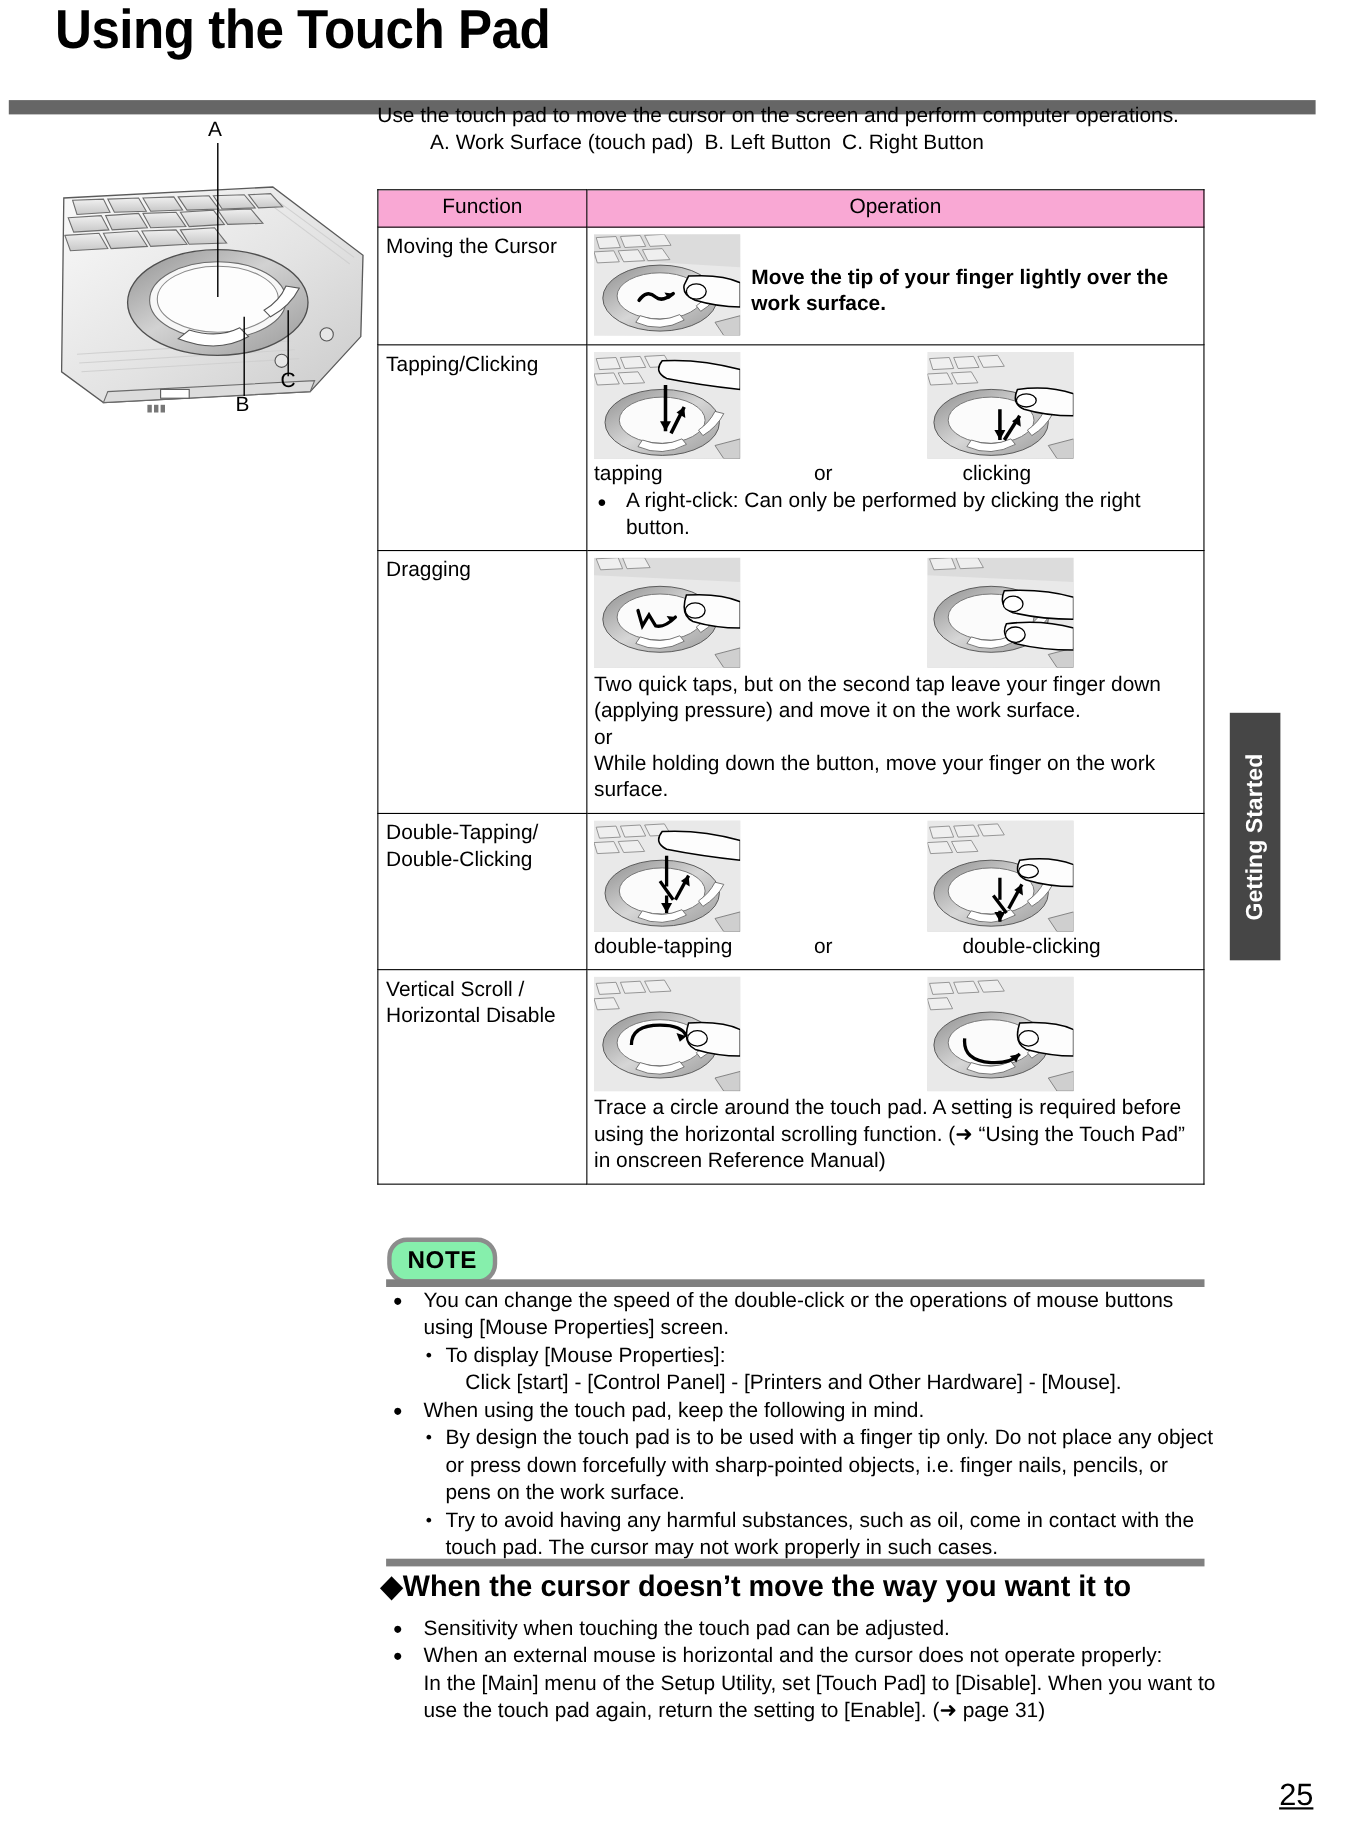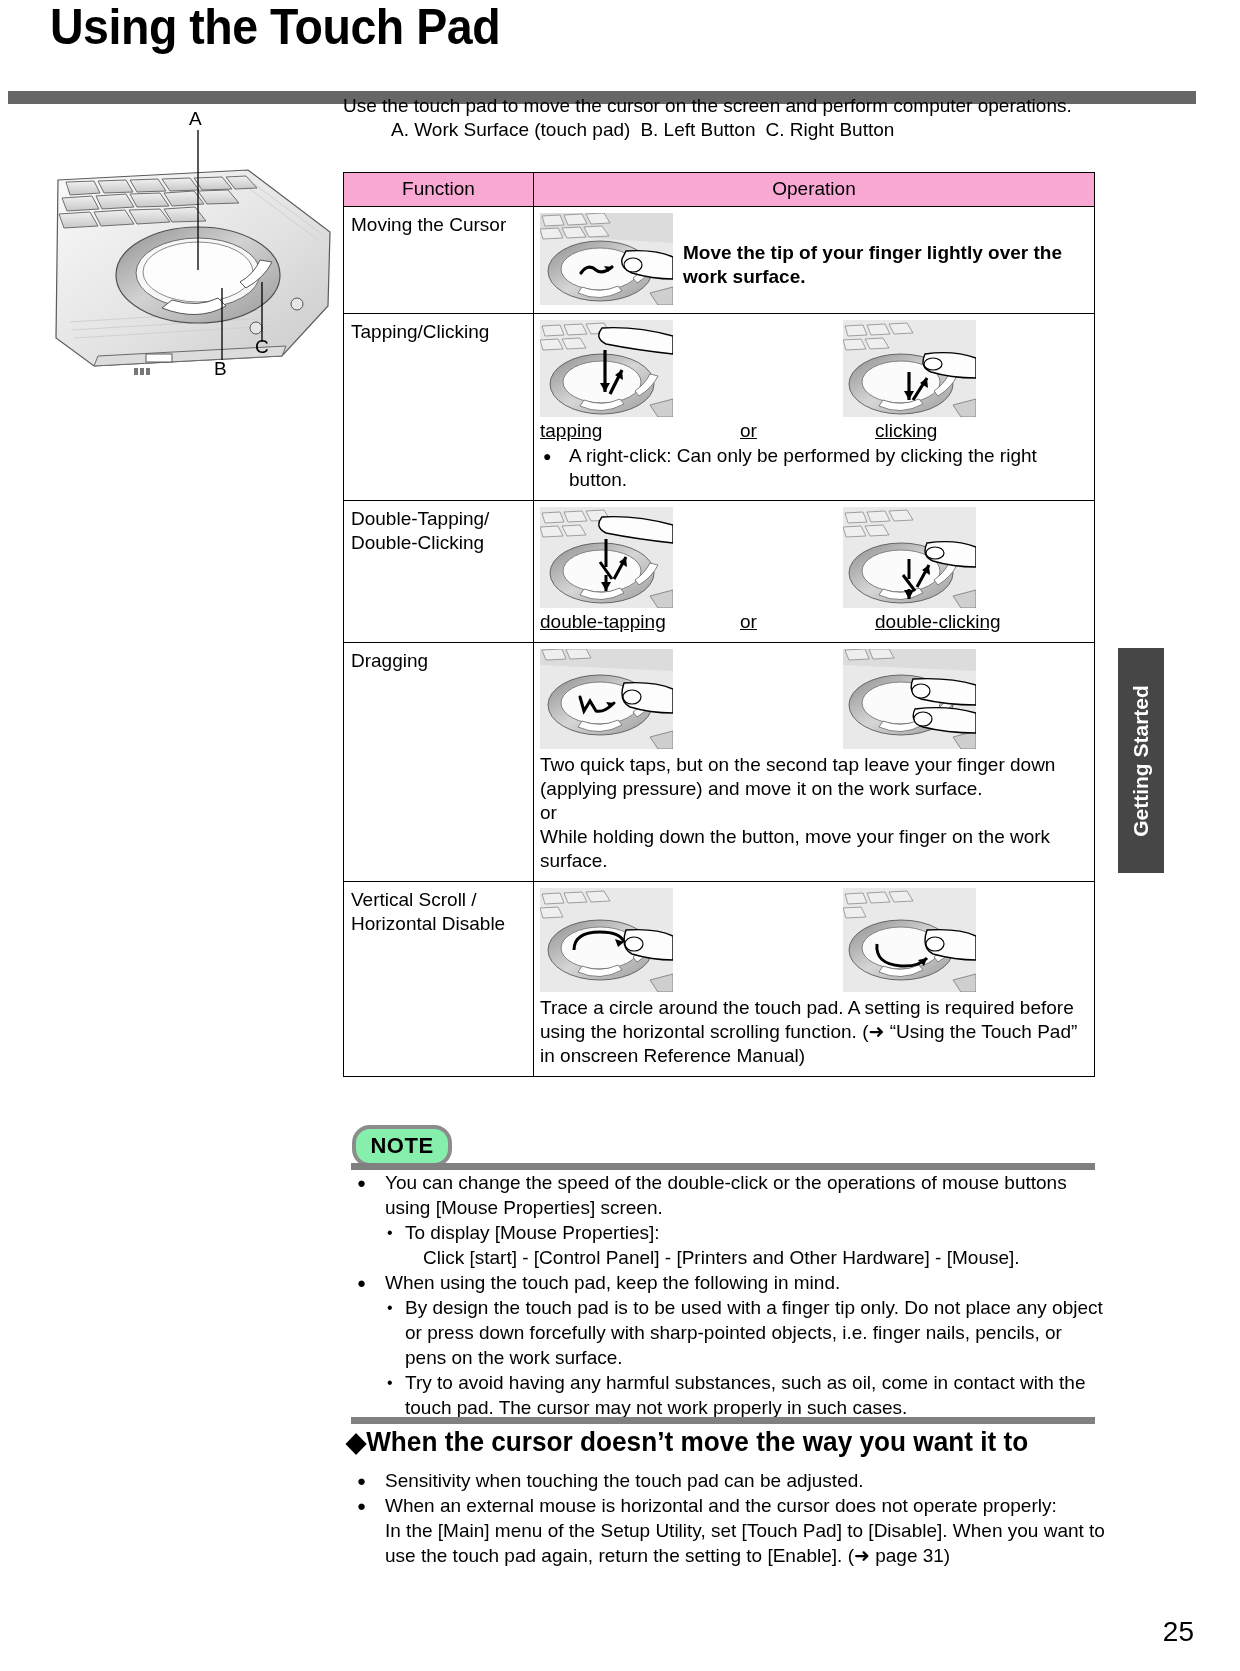--- a/index.html
+++ b/index.html
@@ -43,21 +43,21 @@
     background:#f9a8d4;font-weight:normal;text-align:center;padding:4px 0 5px;
     font-size:19px;
   }
   td.fn{width:178px;padding:6px 4px 6px 7px;}
   td.op{padding:6px 6px 8px 6px;}
 
   .opline{display:flex;align-items:flex-start;font-weight:bold;}
   .optext{padding-left:10px;padding-top:28px;}
   .imgrow{display:flex;}
   .imgrow .gap{width:170px;}
-  .capRow{display:flex;padding-top:2px;text-decoration:underline;}
+  .capRow{display:flex;padding-top:2px;}
   .capRow .c1{width:200px;}
   .capRow .c2{width:135px;}
   .bul{display:flex;padding-top:1px;}
   .bul .dot{width:26px;flex:none;font-size:14px;line-height:24px;padding-left:3px;}
   .bul .txt{flex:1;}
 
   
   .photo{position:relative;overflow:hidden;flex:none;
          background:linear-gradient(150deg,#f2f2f2 0%,#e2e2e2 40%,#cfcfcf 100%);}
   .photo svg{display:block;}
@@ -91,21 +91,21 @@
   .sidetab{
     position:absolute;left:1118px;top:648px;width:46px;height:225px;
     background:#464646;
   }
   .sidetab span{
     position:absolute;left:50%;top:50%;
     transform:translate(-50%,-50%) rotate(-90deg);
     white-space:nowrap;color:#fff;font-size:21px;font-weight:bold;
   }
 
-  .pageno{position:absolute;right:46px;top:1616px;font-size:28px;}
+  .pageno{position:absolute;right:46px;top:1616px;font-size:28px;text-decoration:underline;}
 </style>
 </head>
 <body>
 
 <div class="page">
 
   <div class="title">Using the Touch Pad</div>
   <div class="title-rule"></div>
 
   <div class="illus">
@@ -309,20 +309,84 @@
             <div>clicking</div>
           </div>
           <div class="bul">
             <div class="dot">●</div>
             <div class="txt">A right-click: Can only be performed by clicking the right button.</div>
           </div>
         </td>
       </tr>
 
       <tr>
+        <td class="fn">Dragging</td>
+        <td class="op">
+          <div class="imgrow">
+            <div class="photo" style="width:133px;height:100px;">
+              <svg width="133" height="100" viewBox="0 0 133 100">
+                <defs>
+                    <linearGradient id="r6" x1="0" y1="0" x2="1" y2="1">
+                      <stop offset="0%" stop-color="#8d8d8d"></stop>
+                      <stop offset="50%" stop-color="#d6d6d6"></stop>
+                      <stop offset="100%" stop-color="#9c9c9c"></stop>
+                    </linearGradient>
+                  </defs>
+                <rect width="133" height="100" fill="#e9e9e9"></rect>
+                <path d="M0 0 L133 0 L133 22 L0 16 Z" fill="#dcdcdc"></path>
+                <g fill="#efefef" stroke="#8a8a8a" stroke-width="0.8">
+                  <path d="M2 1 L22 0 L26 10 L6 11 Z"></path>
+                    <path d="M26 0 L46 0 L51 9 L30 10 Z"></path>
+                </g>
+                <ellipse cx="60" cy="56" rx="52" ry="30" fill="url(#r6)" stroke="#5a5a5a" stroke-width="0.9"></ellipse>
+                <ellipse cx="60" cy="54" rx="39" ry="21" fill="#fbfbfb" stroke="#777" stroke-width="0.9"></ellipse>
+                <path d="M38 78 Q60 88 82 76 L78 71 Q60 79 42 72 Z" fill="#fff" stroke="#666" stroke-width="0.8"></path>
+                <path d="M97 68 Q110 60 116 48 L108 46 Q103 56 93 63 Z" fill="#fff" stroke="#666" stroke-width="0.8"></path>
+                <path d="M133 100 L118 100 L110 88 L133 82 Z" fill="#cfcfcf" stroke="#777" stroke-width="0.8"></path>
+                <path d="M84 34 Q114 32 133 40 L133 64 Q110 64 90 58 Q78 52 84 34 Z" fill="#fdfdfd" stroke="#000" stroke-width="1.4"></path>
+                <ellipse cx="92" cy="48" rx="9" ry="7" fill="#fff" stroke="#000" stroke-width="1.2"></ellipse>
+                <path d="M40 48 L44 62 L50 52 L56 62 Q64 64 74 54" stroke="#000" stroke-width="3" fill="none" stroke-linecap="round"></path>
+                <path d="M74 54 l-8 -1 l4 6 z" fill="#000"></path>
+              </svg>
+            </div>
+            <div class="gap"></div>
+            <div class="photo" style="width:133px;height:100px;">
+              <svg width="133" height="100" viewBox="0 0 133 100">
+                <defs>
+                    <linearGradient id="r7" x1="0" y1="0" x2="1" y2="1">
+                      <stop offset="0%" stop-color="#8d8d8d"></stop>
+                      <stop offset="50%" stop-color="#d6d6d6"></stop>
+                      <stop offset="100%" stop-color="#9c9c9c"></stop>
+                    </linearGradient>
+                  </defs>
+                <rect width="133" height="100" fill="#e9e9e9"></rect>
+                <path d="M0 0 L133 0 L133 22 L0 16 Z" fill="#dcdcdc"></path>
+                <g fill="#efefef" stroke="#8a8a8a" stroke-width="0.8">
+                  <path d="M2 1 L22 0 L26 10 L6 11 Z"></path>
+                    <path d="M26 0 L46 0 L51 9 L30 10 Z"></path>
+                </g>
+                <ellipse cx="58" cy="56" rx="52" ry="30" fill="url(#r7)" stroke="#5a5a5a" stroke-width="0.9"></ellipse>
+                <ellipse cx="58" cy="54" rx="39" ry="21" fill="#fbfbfb" stroke="#777" stroke-width="0.9"></ellipse>
+                <path d="M36 78 Q58 88 80 76 L76 71 Q58 79 40 72 Z" fill="#fff" stroke="#666" stroke-width="0.8"></path>
+                <path d="M95 68 Q108 60 114 48 L106 46 Q101 56 91 63 Z" fill="#fff" stroke="#666" stroke-width="0.8"></path>
+                <path d="M133 100 L118 100 L110 88 L133 82 Z" fill="#cfcfcf" stroke="#777" stroke-width="0.8"></path>
+                <path d="M70 30 Q106 28 133 36 L133 56 Q104 56 78 50 Q64 44 70 30 Z" fill="#fdfdfd" stroke="#000" stroke-width="1.4"></path>
+                <ellipse cx="78" cy="42" rx="9" ry="7" fill="#fff" stroke="#000" stroke-width="1.2"></ellipse>
+                <path d="M72 60 Q104 56 133 64 L133 84 Q104 84 80 78 Q66 72 72 60 Z" fill="#fdfdfd" stroke="#000" stroke-width="1.4"></path>
+                <ellipse cx="80" cy="70" rx="9" ry="7" fill="#fff" stroke="#000" stroke-width="1.2"></ellipse>
+              </svg>
+            </div>
+          </div>
+          <div style="padding-top:4px">Two quick taps, but on the second tap leave your finger down (applying pressure) and move it on the work surface.</div>
+          <div>or</div>
+          <div>While holding down the button, move your finger on the work surface.</div>
+        </td>
+      </tr>
+
+      <tr>
         <td class="fn">
           <div>Double-Tapping/</div>
           <div>Double-Clicking</div>
         </td>
         <td class="op">
           <div class="imgrow">
             <div class="photo" style="width:133px;height:101px;">
               <svg width="133" height="101" viewBox="0 0 133 101">
                 <defs>
                     <linearGradient id="r4" x1="0" y1="0" x2="1" y2="1">
@@ -385,84 +449,20 @@
           </div>
           <div class="capRow">
             <div class="c1">double-tapping</div>
             <div class="c2">or</div>
             <div>double-clicking</div>
           </div>
         </td>
       </tr>
 
       <tr>
-        <td class="fn">Dragging</td>
-        <td class="op">
-          <div class="imgrow">
-            <div class="photo" style="width:133px;height:100px;">
-              <svg width="133" height="100" viewBox="0 0 133 100">
-                <defs>
-                    <linearGradient id="r6" x1="0" y1="0" x2="1" y2="1">
-                      <stop offset="0%" stop-color="#8d8d8d"></stop>
-                      <stop offset="50%" stop-color="#d6d6d6"></stop>
-                      <stop offset="100%" stop-color="#9c9c9c"></stop>
-                    </linearGradient>
-                  </defs>
-                <rect width="133" height="100" fill="#e9e9e9"></rect>
-                <path d="M0 0 L133 0 L133 22 L0 16 Z" fill="#dcdcdc"></path>
-                <g fill="#efefef" stroke="#8a8a8a" stroke-width="0.8">
-                  <path d="M2 1 L22 0 L26 10 L6 11 Z"></path>
-                    <path d="M26 0 L46 0 L51 9 L30 10 Z"></path>
-                </g>
-                <ellipse cx="60" cy="56" rx="52" ry="30" fill="url(#r6)" stroke="#5a5a5a" stroke-width="0.9"></ellipse>
-                <ellipse cx="60" cy="54" rx="39" ry="21" fill="#fbfbfb" stroke="#777" stroke-width="0.9"></ellipse>
-                <path d="M38 78 Q60 88 82 76 L78 71 Q60 79 42 72 Z" fill="#fff" stroke="#666" stroke-width="0.8"></path>
-                <path d="M97 68 Q110 60 116 48 L108 46 Q103 56 93 63 Z" fill="#fff" stroke="#666" stroke-width="0.8"></path>
-                <path d="M133 100 L118 100 L110 88 L133 82 Z" fill="#cfcfcf" stroke="#777" stroke-width="0.8"></path>
-                <path d="M84 34 Q114 32 133 40 L133 64 Q110 64 90 58 Q78 52 84 34 Z" fill="#fdfdfd" stroke="#000" stroke-width="1.4"></path>
-                <ellipse cx="92" cy="48" rx="9" ry="7" fill="#fff" stroke="#000" stroke-width="1.2"></ellipse>
-                <path d="M40 48 L44 62 L50 52 L56 62 Q64 64 74 54" stroke="#000" stroke-width="3" fill="none" stroke-linecap="round"></path>
-                <path d="M74 54 l-8 -1 l4 6 z" fill="#000"></path>
-              </svg>
-            </div>
-            <div class="gap"></div>
-            <div class="photo" style="width:133px;height:100px;">
-              <svg width="133" height="100" viewBox="0 0 133 100">
-                <defs>
-                    <linearGradient id="r7" x1="0" y1="0" x2="1" y2="1">
-                      <stop offset="0%" stop-color="#8d8d8d"></stop>
-                      <stop offset="50%" stop-color="#d6d6d6"></stop>
-                      <stop offset="100%" stop-color="#9c9c9c"></stop>
-                    </linearGradient>
-                  </defs>
-                <rect width="133" height="100" fill="#e9e9e9"></rect>
-                <path d="M0 0 L133 0 L133 22 L0 16 Z" fill="#dcdcdc"></path>
-                <g fill="#efefef" stroke="#8a8a8a" stroke-width="0.8">
-                  <path d="M2 1 L22 0 L26 10 L6 11 Z"></path>
-                    <path d="M26 0 L46 0 L51 9 L30 10 Z"></path>
-                </g>
-                <ellipse cx="58" cy="56" rx="52" ry="30" fill="url(#r7)" stroke="#5a5a5a" stroke-width="0.9"></ellipse>
-                <ellipse cx="58" cy="54" rx="39" ry="21" fill="#fbfbfb" stroke="#777" stroke-width="0.9"></ellipse>
-                <path d="M36 78 Q58 88 80 76 L76 71 Q58 79 40 72 Z" fill="#fff" stroke="#666" stroke-width="0.8"></path>
-                <path d="M95 68 Q108 60 114 48 L106 46 Q101 56 91 63 Z" fill="#fff" stroke="#666" stroke-width="0.8"></path>
-                <path d="M133 100 L118 100 L110 88 L133 82 Z" fill="#cfcfcf" stroke="#777" stroke-width="0.8"></path>
-                <path d="M70 30 Q106 28 133 36 L133 56 Q104 56 78 50 Q64 44 70 30 Z" fill="#fdfdfd" stroke="#000" stroke-width="1.4"></path>
-                <ellipse cx="78" cy="42" rx="9" ry="7" fill="#fff" stroke="#000" stroke-width="1.2"></ellipse>
-                <path d="M72 60 Q104 56 133 64 L133 84 Q104 84 80 78 Q66 72 72 60 Z" fill="#fdfdfd" stroke="#000" stroke-width="1.4"></path>
-                <ellipse cx="80" cy="70" rx="9" ry="7" fill="#fff" stroke="#000" stroke-width="1.2"></ellipse>
-              </svg>
-            </div>
-          </div>
-          <div style="padding-top:4px">Two quick taps, but on the second tap leave your finger down (applying pressure) and move it on the work surface.</div>
-          <div>or</div>
-          <div>While holding down the button, move your finger on the work surface.</div>
-        </td>
-      </tr>
-
-      <tr>
         <td class="fn">
           <div>Vertical Scroll /</div>
           <div>Horizontal Disable</div>
         </td>
         <td class="op">
           <div class="imgrow">
             <div class="photo" style="width:133px;height:104px;">
               <svg width="133" height="104" viewBox="0 0 133 104">
                 <defs>
                     <linearGradient id="r8" x1="0" y1="0" x2="1" y2="1">

